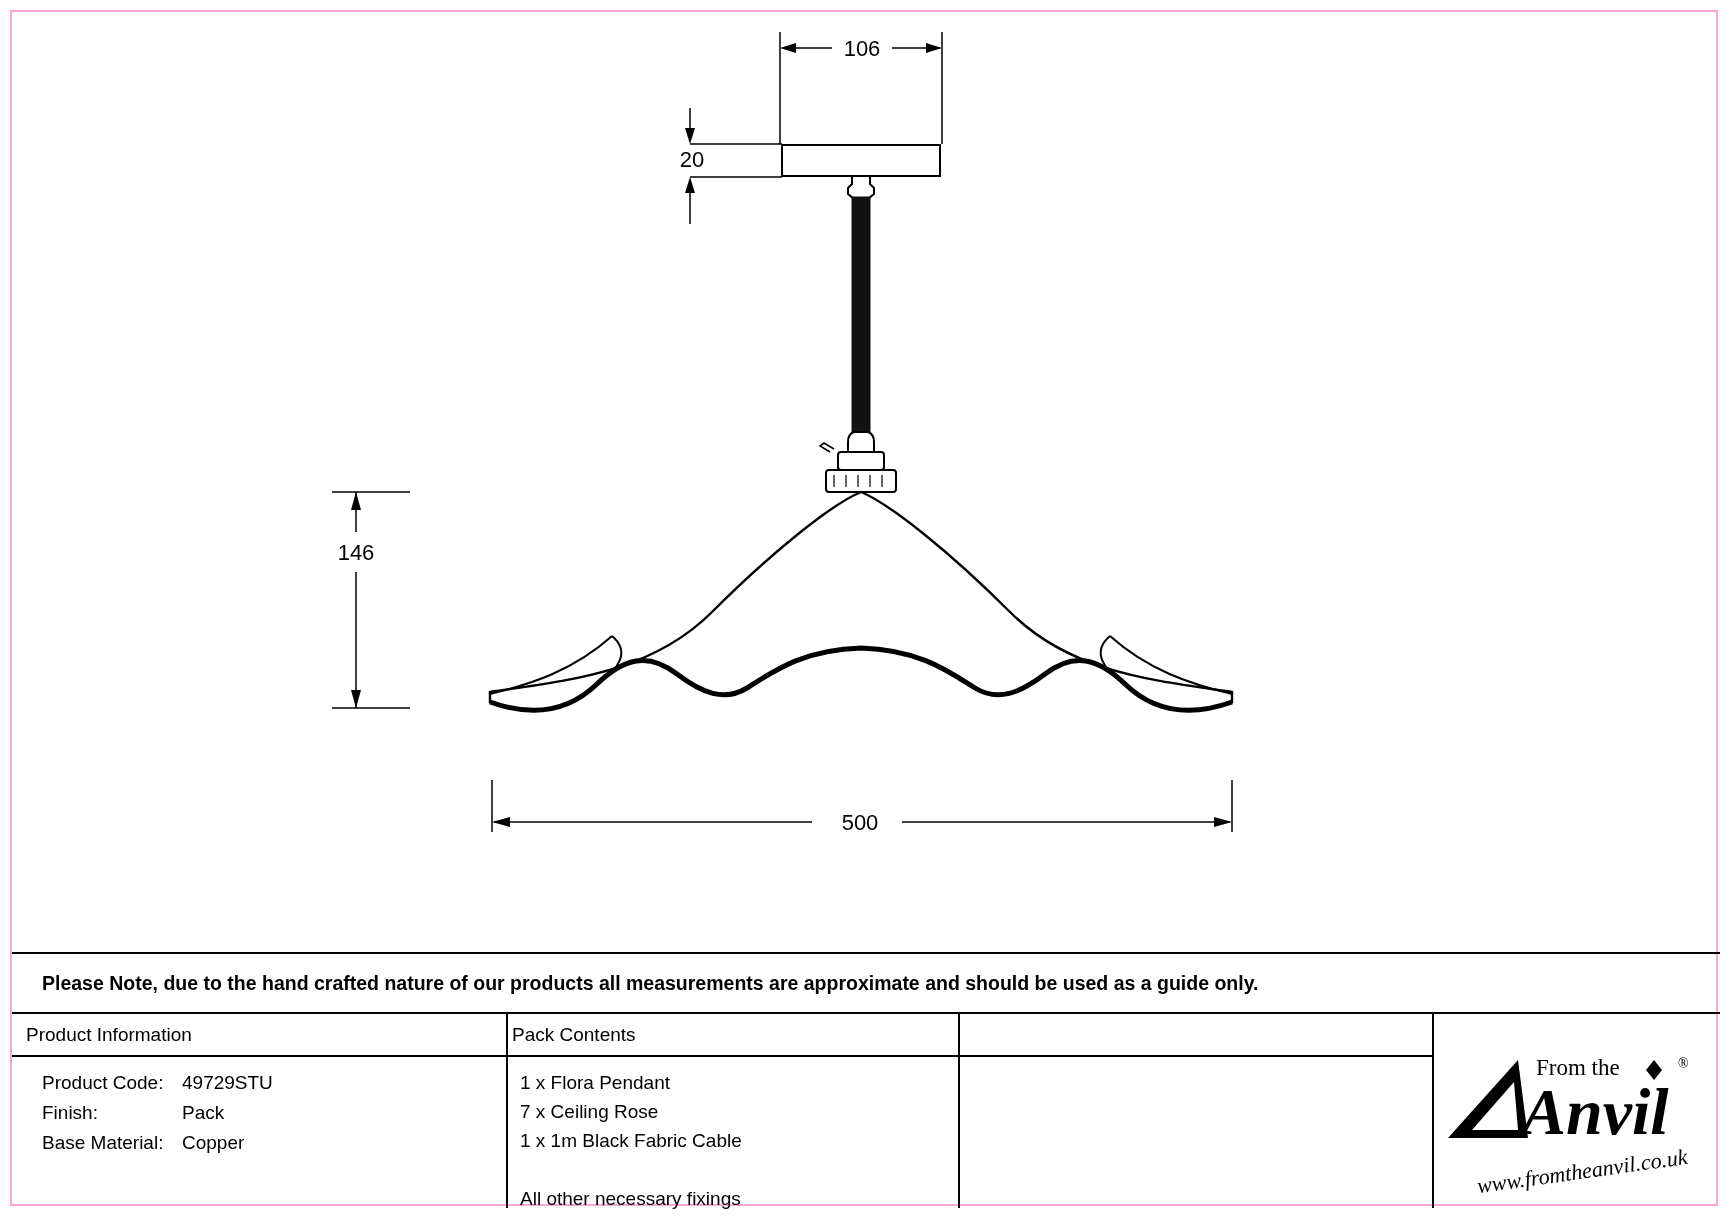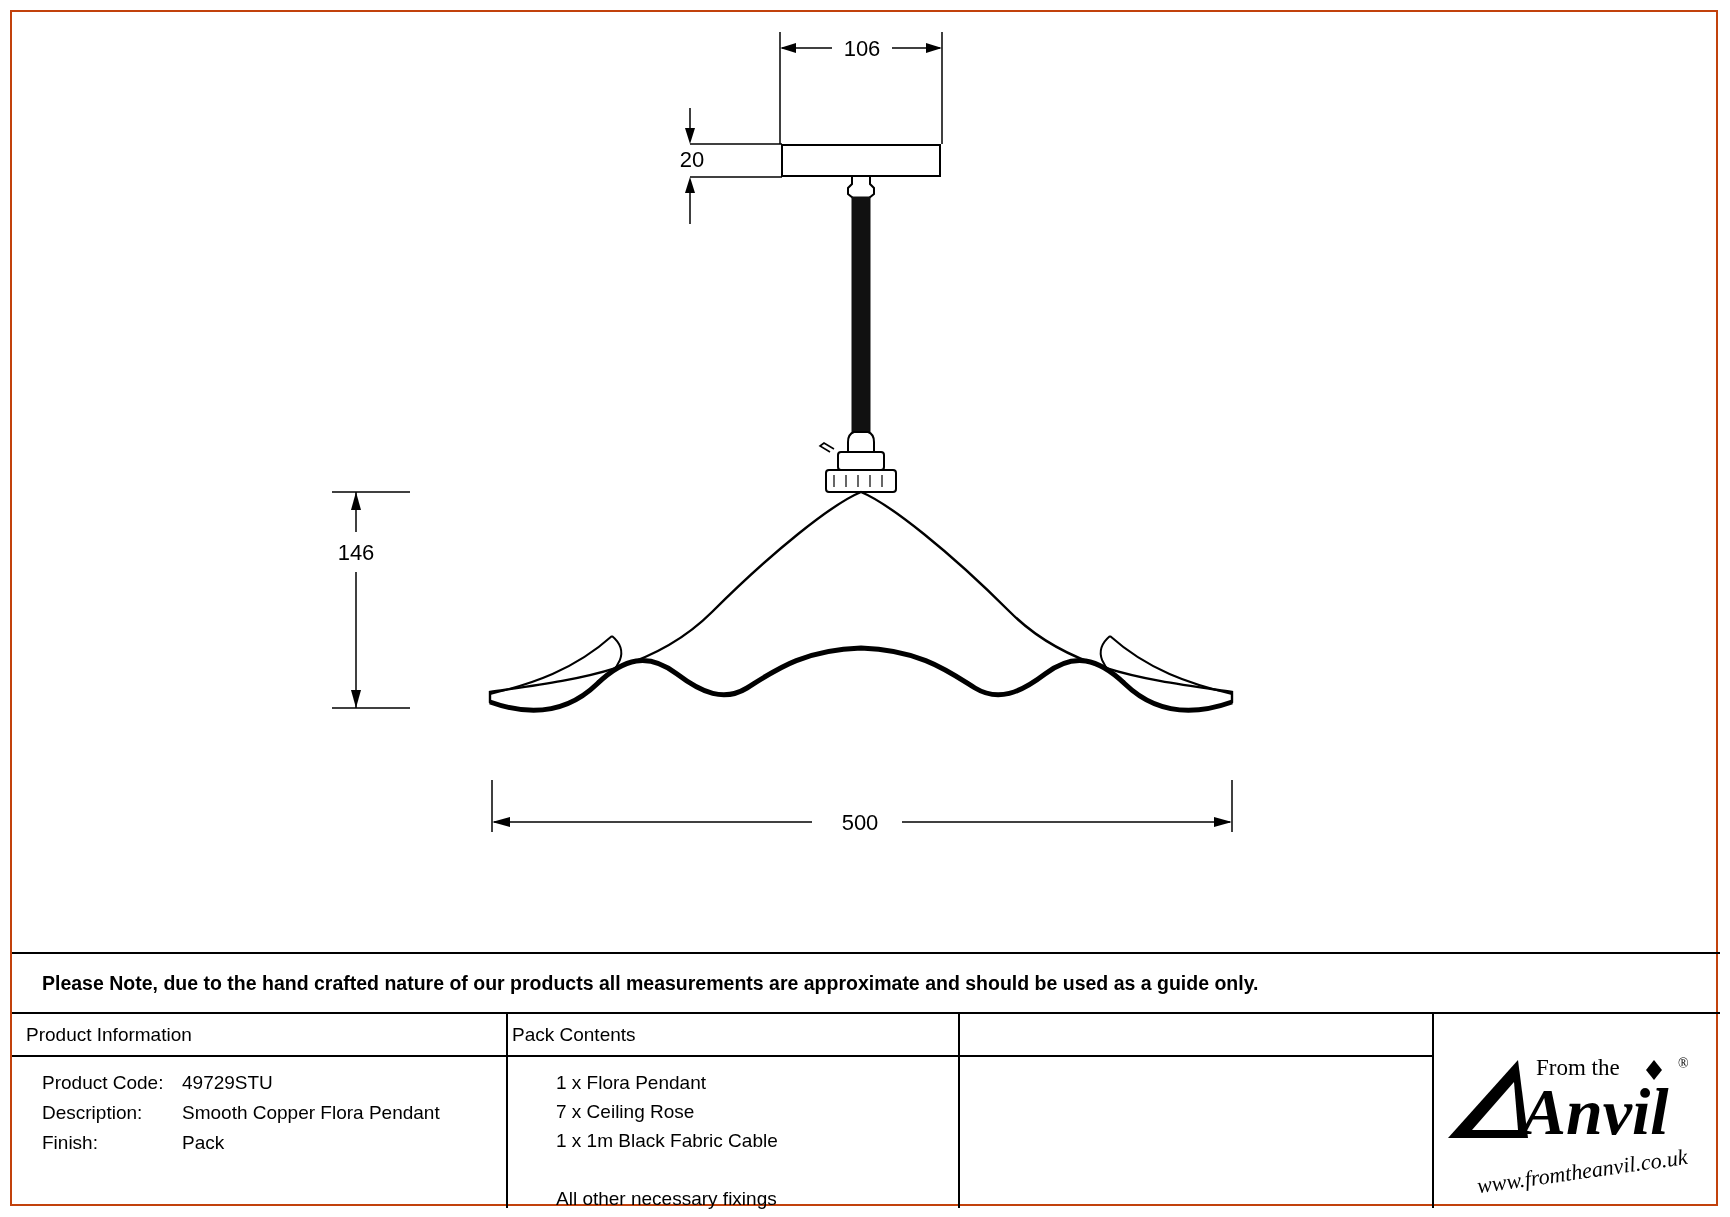--- a/index.html
+++ b/index.html
@@ -18,21 +18,21 @@
     background: #ffffff;
     overflow: hidden;
   }
   
   #frame {
     position: absolute;
     left: 10px;
     top: 10px;
     width: 1708px;
     height: 1196px;
-    border: 2px solid #c2410c;
+    border: 2px solid #f9a8d4;
     box-sizing: border-box;
   }
   
   #drawing {
     position: absolute;
     left: 0;
     top: 0;
     width: 1708px;
     height: 940px;
   }
@@ -97,21 +97,20 @@
     display: inline-block;
     width: 140px;
     margin-left: 16px;
   }
   #pack-list {
     position: absolute;
     left: 508px;
     top: 54px;
     line-height: 29px;
     font-size: 19px;
-    margin-left: 36px;
   }
   #pack-list .row { display: block; height: 29px; }
   #pack-list .gap { height: 29px; display: block; }
 
   
   #logo-cell {
     position: absolute;
     left: 1420px;
     top: 16px;
     width: 288px;
@@ -230,24 +229,24 @@
       <div id="hdr-sep"></div>
 
       <div class="hdr" id="hdr-product">Product Information</div>
       <div class="hdr" id="hdr-pack">Pack Contents</div>
 
       <div id="pi-list">
         <span class="row">
           <span class="lbl">Product Code:</span><span>49729STU</span>
         </span>
         <span class="row">
-          <span class="lbl">Description:</span><span>Smooth Copper Flora Pendant</span>
+          <span class="lbl">Finish:</span><span>Pack</span>
         </span>
         <span class="row">
-          <span class="lbl">Finish:</span><span>Pack</span>
+          <span class="lbl">Base Material:</span><span>Copper</span>
         </span>
       </div>
 
       <div id="pack-list">
         <span class="row">1 x Flora Pendant</span>
         <span class="row">7 x Ceiling Rose</span>
         <span class="row">1 x 1m Black Fabric Cable</span>
         <span class="gap"></span>
         <span class="row">All other necessary fixings</span>
       </div>

